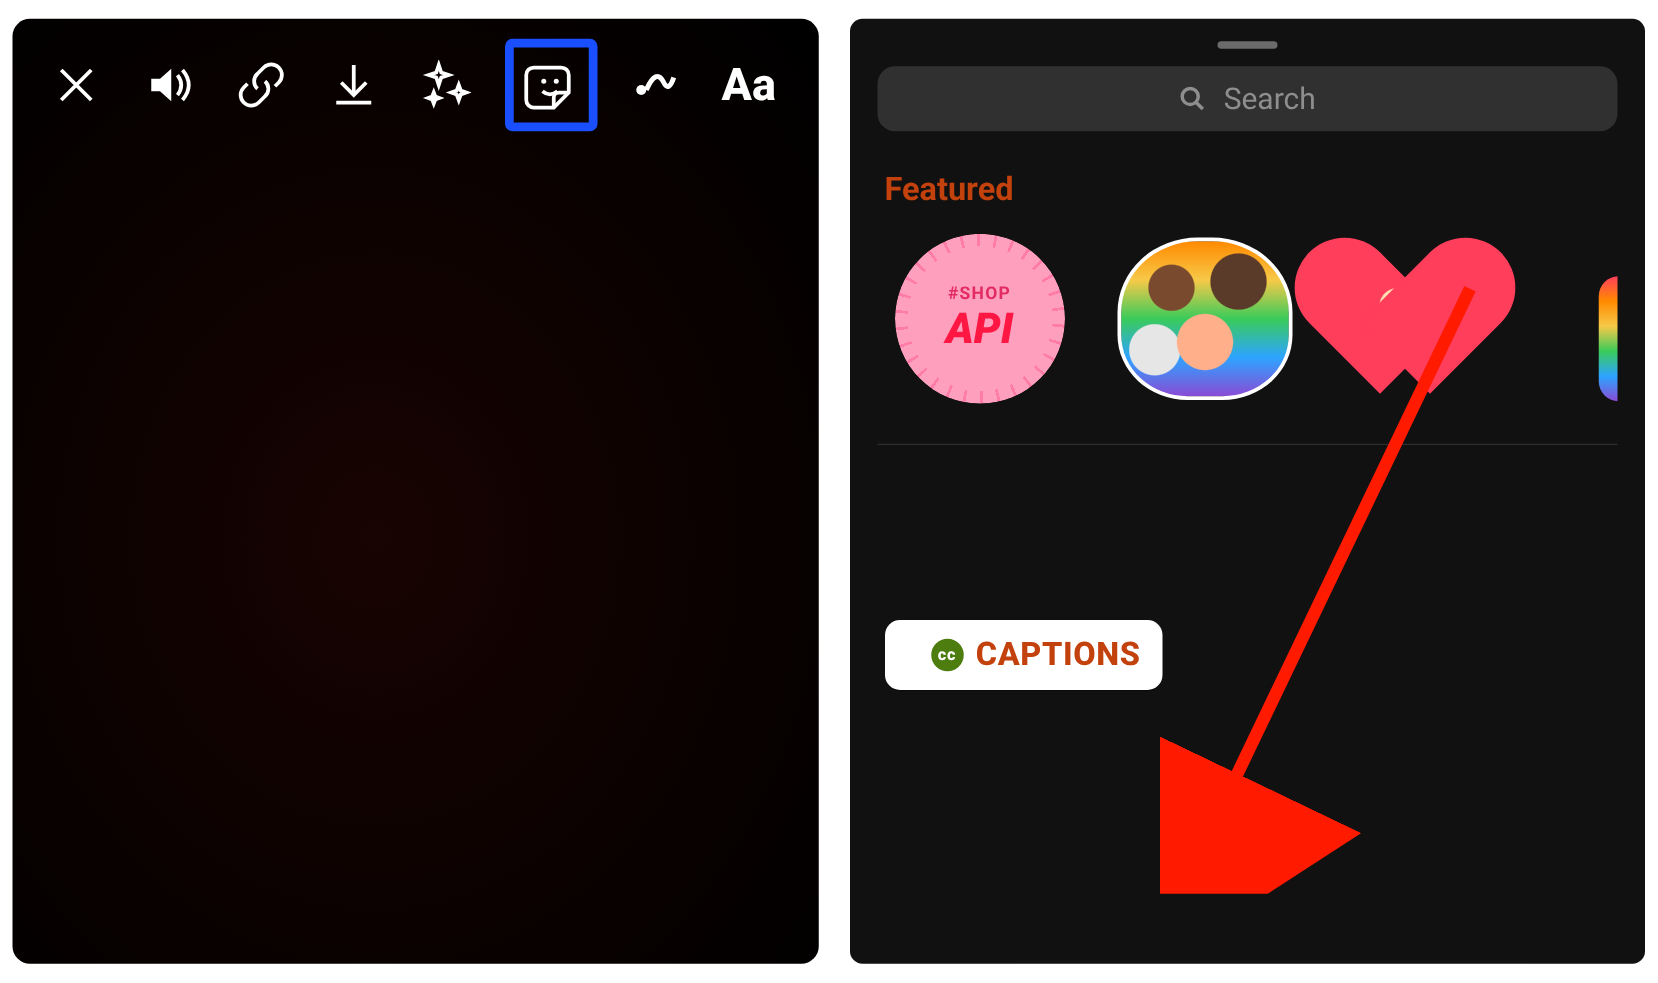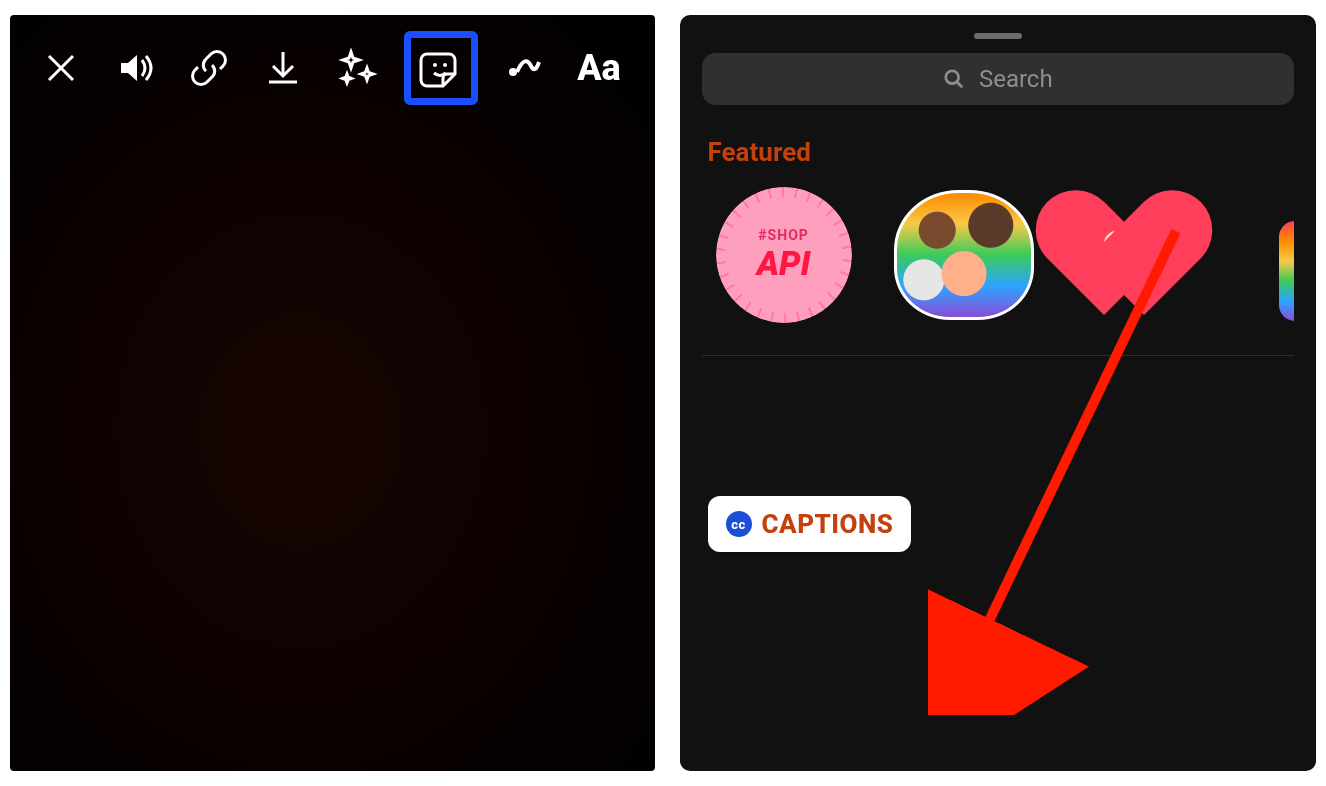--- a/index.html
+++ b/index.html
@@ -20,21 +20,21 @@
     height:786px;
     background:var(--bg);
     display:flex;
     gap:25px;
     padding:15px 10px;
   }
   
   .editor{
     width:692px;
     height:756px;
-    border-radius:4px;
+    border-radius:14px;
     background:
       radial-gradient(ellipse at 45% 55%, #180402 0%, #0a0100 55%, #000 100%);
     position:relative;
     overflow:hidden;
   }
   .toolbar{
     display:flex;
     align-items:center;
     gap:28px;
     padding:22px 28px;
@@ -176,21 +176,21 @@
     background:linear-gradient(90deg,#ff7a00,#f7c948,#9ad95a,#2bb673);
     -webkit-background-clip:text;background-clip:text;color:transparent;
   }
   .grad-hashtag{
     background:linear-gradient(90deg,#ff6a00,#ee0979,#18c964);
     -webkit-background-clip:text;background-clip:text;color:transparent;
   }
   .txt-blue{color:#c2410c;}
   .txt-green{color:#1fb14b;}
   .cc-badge{
-    width:26px;height:26px;border-radius:50%;background:#1d4ed8;color:#fff;font-size:13px;font-weight:800;display:flex;align-items:center;justify-content:center;
+    width:26px;height:26px;border-radius:50%;background:#4d7c0f;color:#fff;font-size:13px;font-weight:800;display:flex;align-items:center;justify-content:center;margin-left:19px;
   }
   .heart-badge{
     width:26px;height:26px;border-radius:50%;background:#18b8c9;display:flex;align-items:center;justify-content:center;
   }
   .heart-badge svg{width:14px;height:14px;fill:#fff;}
 
   .chip-row.bottom-row{margin-top:140px;}
 
   
   .arrow-svg{

